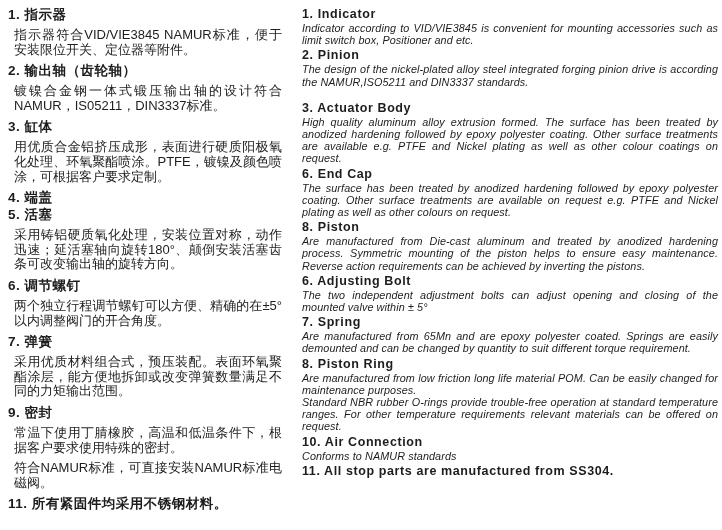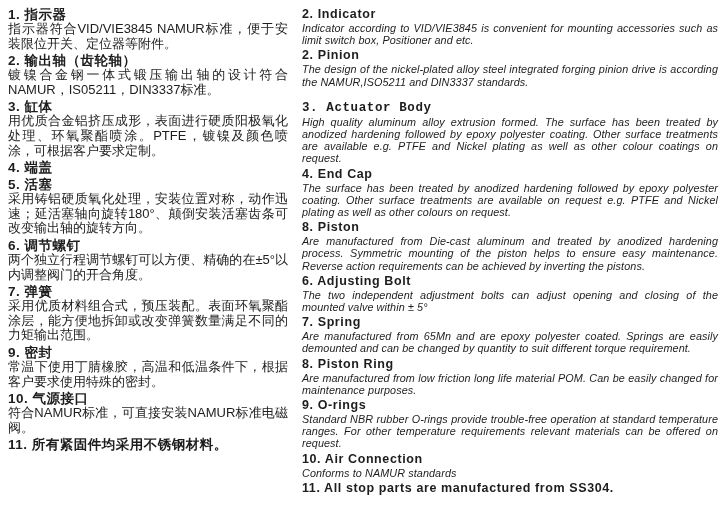--- a/index.html
+++ b/index.html
@@ -30,21 +30,21 @@
   .col-zh h3 {
     font-size: 13.5px;
     line-height: 15px;
     font-weight: bold;
     margin: 2px 0 0 0;
     letter-spacing: 0.5px;
   }
   .col-zh p {
     font-size: 13px;
     line-height: 14.6px;
-    margin: 0;
+    margin: 6px;
     text-align: justify;
   }
 
   
   .col-en h3 {
     font-size: 12.5px;
     line-height: 14px;
     font-weight: bold;
     margin: 2px 0 1px 0;
     letter-spacing: 0.6px;
@@ -52,21 +52,21 @@
   .col-en p {
     font-size: 10.8px;
     line-height: 12.2px;
     margin: 0;
     text-align: justify;
     letter-spacing: 0.1px;
     font-style: italic;
   }
 
   
-  .gap-top { margin-top: 13px !important; font-family: Liberation Mono, monospace; }
+  .gap-top { margin-top: 13px !important; }
 </style>
 </head>
 <body>
 
 <div class="page">
 
   <div class="col col-zh">
     <section>
       <h3>1. 指示器</h3>
       <p>指示器符合VID/VIE3845 NAMUR标准，便于安装限位开关、定位器等附件。</p>
@@ -92,63 +92,61 @@
     </section>
     <section>
       <h3>7. 弹簧</h3>
       <p>采用优质材料组合式，预压装配。表面环氧聚酯涂层，能方便地拆卸或改变弹簧数量满足不同的力矩输出范围。</p>
     </section>
     <section>
       <h3>9. 密封</h3>
       <p>常温下使用丁腈橡胶，高温和低温条件下，根据客户要求使用特殊的密封。</p>
     </section>
     <section>
-      <h3>10. 气源接口</h3>
       <p>符合NAMUR标准，可直接安装NAMUR标准电磁阀。</p>
     </section>
     <section>
       <h3>11. 所有紧固件均采用不锈钢材料。</h3>
     </section>
   </div>
 
   <div class="col col-en">
     <section>
-      <h3>2. Indicator</h3>
+      <h3>1. Indicator</h3>
       <p>Indicator according to VID/VIE3845 is convenient for mounting accessories such as limit switch box, Positioner and etc.</p>
     </section>
     <section>
       <h3>2. Pinion</h3>
       <p>The design of the nickel-plated alloy steel integrated forging pinion drive is according the NAMUR,ISO5211 and DIN3337 standards.</p>
     </section>
     <section>
       <h3 class="gap-top">3. Actuator Body</h3>
       <p>High quality aluminum alloy extrusion formed. The surface has been treated by anodized hardening followed by epoxy polyester coating. Other surface treatments are available e.g. PTFE and Nickel plating as well as other colour coatings on request.</p>
     </section>
     <section>
-      <h3>4. End Cap</h3>
+      <h3>6. End Cap</h3>
       <p>The surface has been treated by anodized hardening followed by epoxy polyester coating. Other surface treatments are available on request e.g. PTFE and Nickel plating as well as other colours on request.</p>
     </section>
     <section>
       <h3>8. Piston</h3>
       <p>Are manufactured from Die-cast aluminum and treated by anodized hardening process. Symmetric mounting of the piston helps to ensure easy maintenance. Reverse action requirements can be achieved by inverting the pistons.</p>
     </section>
     <section>
       <h3>6. Adjusting Bolt</h3>
       <p>The two independent adjustment bolts can adjust opening and closing of the mounted valve within ± 5°</p>
     </section>
     <section>
       <h3>7. Spring</h3>
       <p>Are manufactured from 65Mn and are epoxy polyester coated. Springs are easily demounted and can be changed by quantity to suit different torque requirement.</p>
     </section>
     <section>
       <h3>8. Piston Ring</h3>
       <p>Are manufactured from low friction long life material POM. Can be easily changed for maintenance purposes.</p>
     </section>
     <section>
-      <h3>9. O-rings</h3>
       <p>Standard NBR rubber O-rings provide trouble-free operation at standard temperature ranges. For other temperature requirements relevant materials can be offered on request.</p>
     </section>
     <section>
       <h3>10. Air Connection</h3>
       <p>Conforms to NAMUR standards</p>
     </section>
     <section>
       <h3>11. All stop parts are manufactured from SS304.</h3>
     </section>
   </div>

